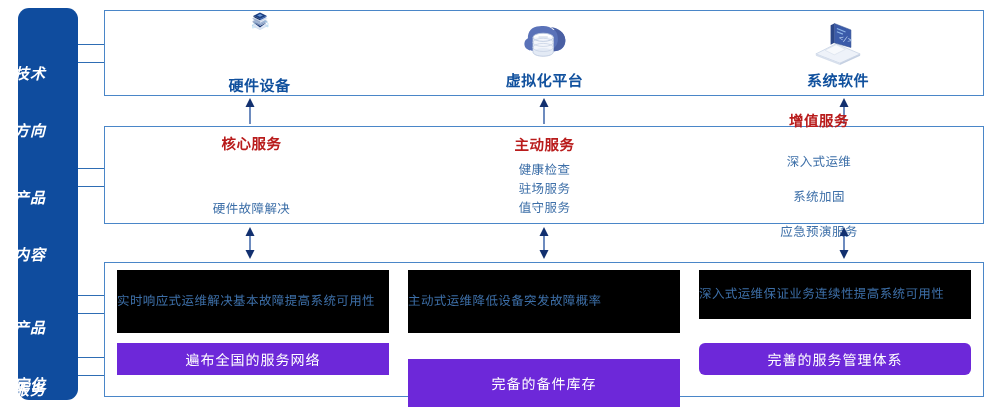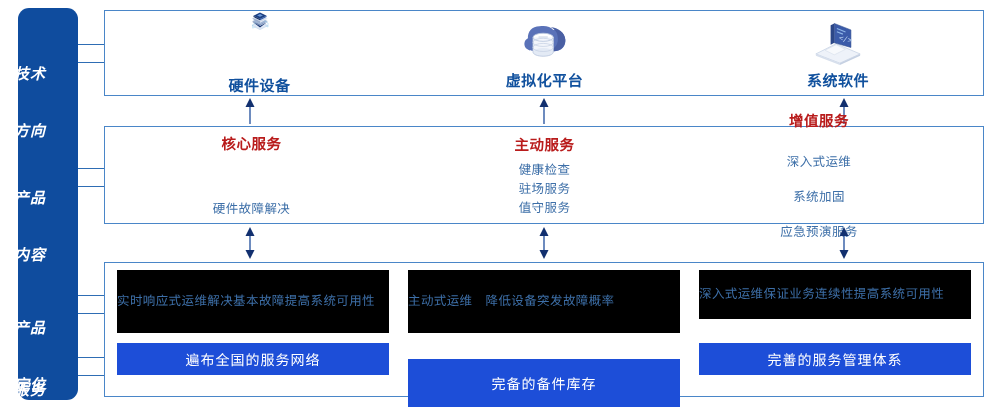--- a/index.html
+++ b/index.html
@@ -128,21 +128,21 @@
     text-align: center;
   }
   .pos-line {
     color: #3d6fa8;
     font-size: 12.5px;
     line-height: 19px;
     letter-spacing: 0.4px;
   }
   .adv-bar {
     position: absolute;
-    background: #1d4ed8;
+    background: #6d28d9;
     display: flex;
     align-items: center;
     justify-content: center;
   }
   .adv-text {
     color: #ffffff;
     font-size: 14px;
     letter-spacing: 1px;
   }
 </style>
@@ -315,37 +315,37 @@
   </svg>
 
   <div class="sec" style="left:104px; top:262px; width:880px; height:135px;">
 
     <div class="pos-card" style="left:12px; top:7px; width:272px; height:63px;">
       <div class="pos-line">实时响应式运维</div>
       <div class="pos-line">解决基本故障</div>
       <div class="pos-line">提高系统可用性</div>
     </div>
 
-    <div class="pos-card" style="left:303px; top:7px; width:272px; height:63px;gap:13px;">
+    <div class="pos-card" style="left:303px; top:7px; width:272px; height:63px;">
       <div class="pos-line">主动式运维</div>
       <div class="pos-line">降低设备突发故障概率</div>
     </div>
 
     <div class="pos-card" style="left:594px; top:7px; width:272px; height:49px;">
       <div class="pos-line">深入式运维</div>
       <div class="pos-line">保证业务连续性</div>
       <div class="pos-line">提高系统可用性</div>
     </div>
 
     <div class="adv-bar" style="left:12px; top:80px; width:272px; height:32px;">
       <span class="adv-text">遍布全国的服务网络</span>
     </div>
 
     <div class="adv-bar" style="left:303px; top:96px; width:272px; height:48px;">
       <span class="adv-text">完备的备件库存</span>
     </div>
 
-    <div class="adv-bar" style="left:594px; top:80px; width:272px; height:32px;">
+    <div class="adv-bar" style="left:594px; top:80px; width:272px; height:32px;border-radius:6px;">
       <span class="adv-text">完善的服务管理体系</span>
     </div>
   </div>
 
 </div>
 
 </body></html>

